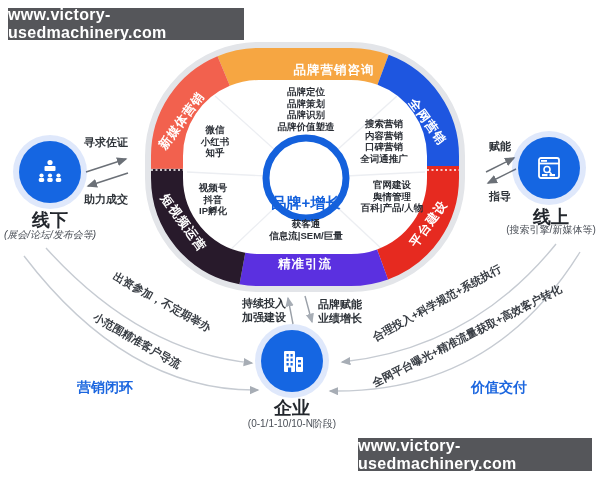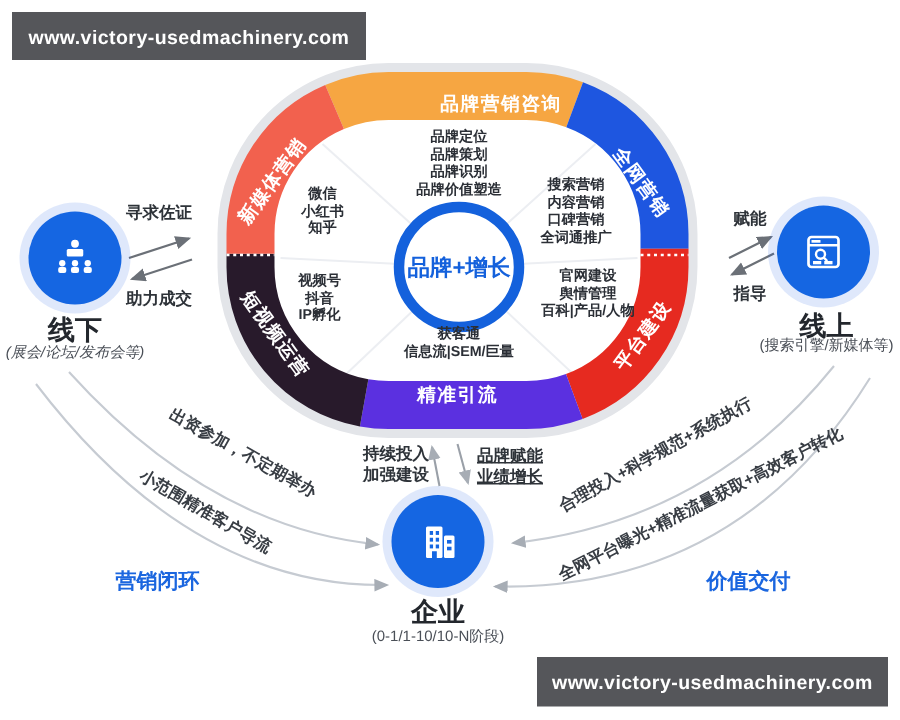--- a/index.html
+++ b/index.html
@@ -1,25 +1,25 @@
 <!DOCTYPE html>
 <html><head>
 <meta charset="utf-8">
 <style>
   html,body{margin:0;padding:0;background:#fff;}
   #stage{position:relative;width:600px;height:480px;background:#fff;overflow:hidden;
          font-family:"Liberation Sans","DejaVu Sans",sans-serif;}
   .abs{position:absolute;}
   .ctr{transform:translate(-50%,-50%);}
-  .watermark{background:#55565A;color:#fff;font-weight:bold;font-size:13px;
+  .watermark{background:#55565A;color:#fff;font-weight:bold;font-size:16px;
              display:flex;align-items:center;justify-content:center;letter-spacing:.3px;}
   .seg-label{color:#fff;font-weight:bold;font-size:12.5px;letter-spacing:1px;white-space:nowrap;}
   .inner-group{font-size:9.5px;line-height:11.5px;font-weight:600;color:#2b2f36;
                text-align:center;white-space:nowrap;}
-  .center-label{color:#1461DC;font-weight:bold;font-size:15px;white-space:nowrap;}
+  .center-label{color:#1461DC;font-weight:bold;font-size:15px;white-space:nowrap;margin-top:24px;}
   .node-circle{border-radius:50%;background:#1566E2;box-shadow:0 0 0 6px rgba(27,92,224,.14);
                display:flex;align-items:center;justify-content:center;}
   .node-label{font-weight:bold;font-size:18px;color:#23272d;white-space:nowrap;}
   .node-sub{font-size:10px;color:#4a4f57;white-space:nowrap;}
   .arrow-note{font-size:11px;font-weight:bold;color:#2e3339;white-space:nowrap;}
   .flow-note{font-size:11px;font-weight:bold;color:#383d44;white-space:nowrap;}
   .blue-label{font-size:14px;font-weight:bold;color:#1B66DF;white-space:nowrap;}
   .note2{font-size:11px;font-weight:bold;color:#2e3339;line-height:14px;white-space:nowrap;text-align:center;}
 </style>
 </head>
@@ -190,21 +190,21 @@
       </g>
     </svg>
   </div>
   <div class="abs ctr node-label" style="left:292px;top:408px;">企业</div>
   <div class="abs ctr node-sub" style="left:292px;top:424px;">(0-1/1-10/10-N阶段)</div>
 
   <div class="abs ctr note2" style="left:264px;top:310px;">
     <div>持续投入</div>
     <div>加强建设</div>
   </div>
-  <div class="abs ctr note2" style="left:340px;top:311px;text-decoration:underline;">
+  <div class="abs ctr note2" style="left:340px;top:311px;">
     <div>品牌赋能</div>
     <div>业绩增长</div>
   </div>
 
   <div class="abs ctr flow-note" style="left:162px;top:302px;transform:translate(-50%,-50%) rotate(29deg);">出资参加，不定期举办</div>
   <div class="abs ctr flow-note" style="left:137px;top:341px;transform:translate(-50%,-50%) rotate(30deg);">小范围精准客户导流</div>
   <div class="abs ctr flow-note" style="left:437px;top:303px;transform:translate(-50%,-50%) rotate(-29deg);">合理投入+科学规范+系统执行</div>
   <div class="abs ctr flow-note" style="left:467px;top:336px;transform:translate(-50%,-50%) rotate(-27deg);">全网平台曝光+精准流量获取+高效客户转化</div>
 
   <div class="abs ctr blue-label" style="left:105px;top:388px;">营销闭环</div>

